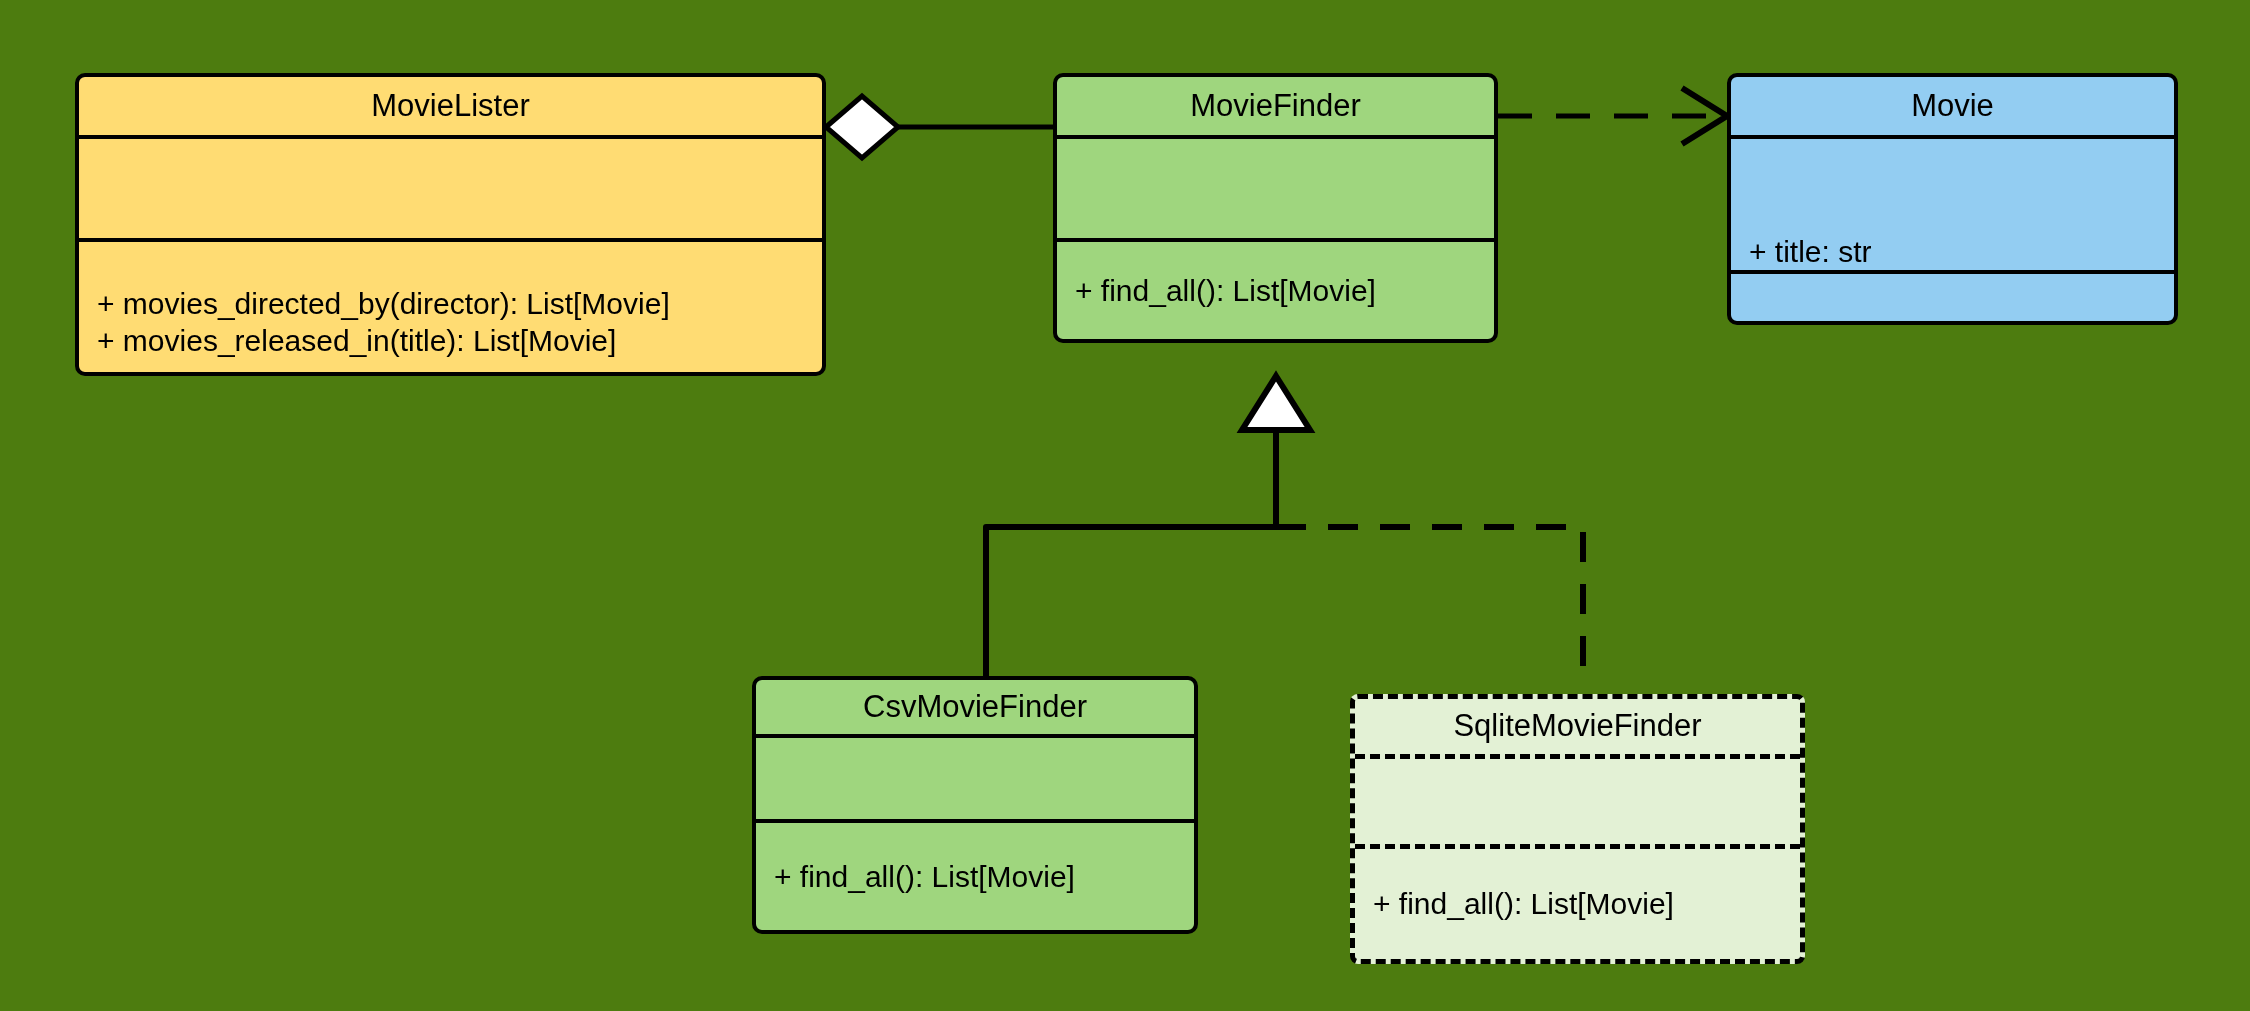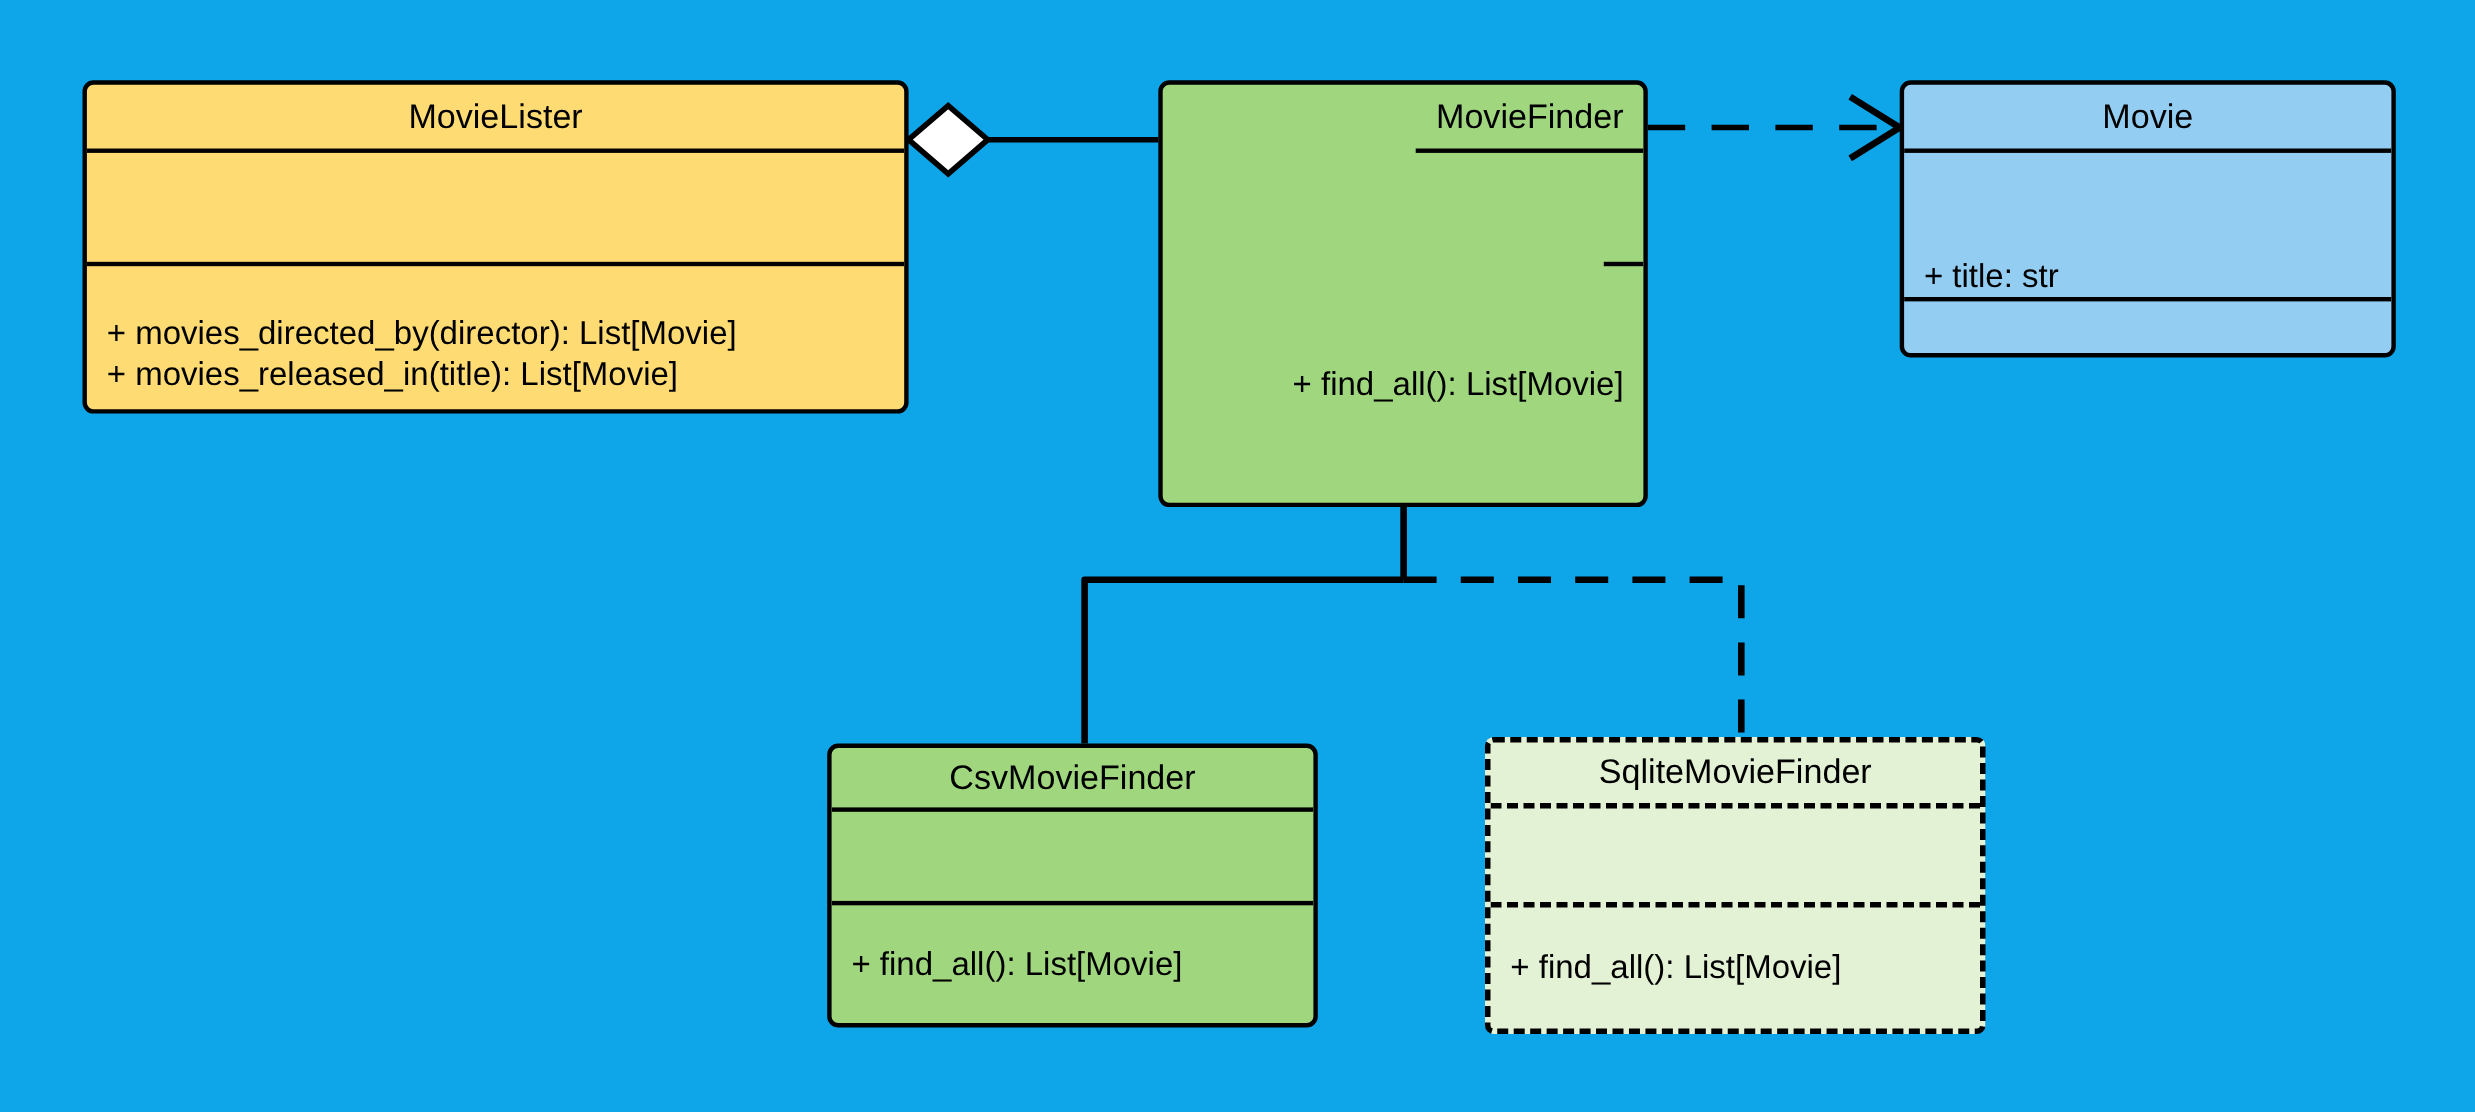--- a/index.html
+++ b/index.html
@@ -7,21 +7,21 @@
     padding: 0;
     background: #ffffff;
   }
   body {
     font-family: "Liberation Sans", sans-serif;
   }
   #canvas {
     position: relative;
     width: 2250px;
     height: 1011px;
-    background: #0ea5e9;
+    background: #4d7c0f;
     overflow: hidden;
   }
   #wires {
     position: absolute;
     left: 0;
     top: 0;
     width: 2250px;
     height: 1011px;
     pointer-events: none;
   }
@@ -31,20 +31,21 @@
     border: 4px solid #000000;
     border-radius: 10px;
     display: flex;
     flex-direction: column;
     overflow: hidden;
   }
   .uml-class.dashed {
     border-style: dashed;
     border-width: 5px;
     border-radius: 8px;
+    margin-top: 24px;
   }
   .compartment {
     box-sizing: border-box;
     display: flex;
     flex-direction: column;
     justify-content: center;
     padding: 0 18px;
   }
   .compartment.title {
     align-items: center;
@@ -109,21 +110,21 @@
     <div class="compartment title" style="height:62px;">
       <span class="class-name">MovieLister</span>
     </div>
     <div class="compartment attrs empty" style="height:103px;"></div>
     <div class="compartment methods" style="flex:1;margin-top:30px;">
       <span class="member">+ movies_directed_by(director): List[Movie]</span>
       <span class="member">+ movies_released_in(title): List[Movie]</span>
     </div>
   </div>
 
-  <div class="uml-class" id="movie-finder" style="left:1053px; top:73px; width:445px; height:388px; background:#9FD67E;align-items:flex-end;">
+  <div class="uml-class" id="movie-finder" style="left:1053px; top:73px; width:445px; height:270px; background:#9FD67E;">
     <div class="compartment title" style="height:62px;">
       <span class="class-name">MovieFinder</span>
     </div>
     <div class="compartment attrs empty" style="height:103px;"></div>
     <div class="compartment methods" style="flex:1;">
       <span class="member">+ find_all(): List[Movie]</span>
     </div>
   </div>
 
   <div class="uml-class" id="movie" style="left:1727px; top:73px; width:451px; height:252px; background:#93CDF2;">

